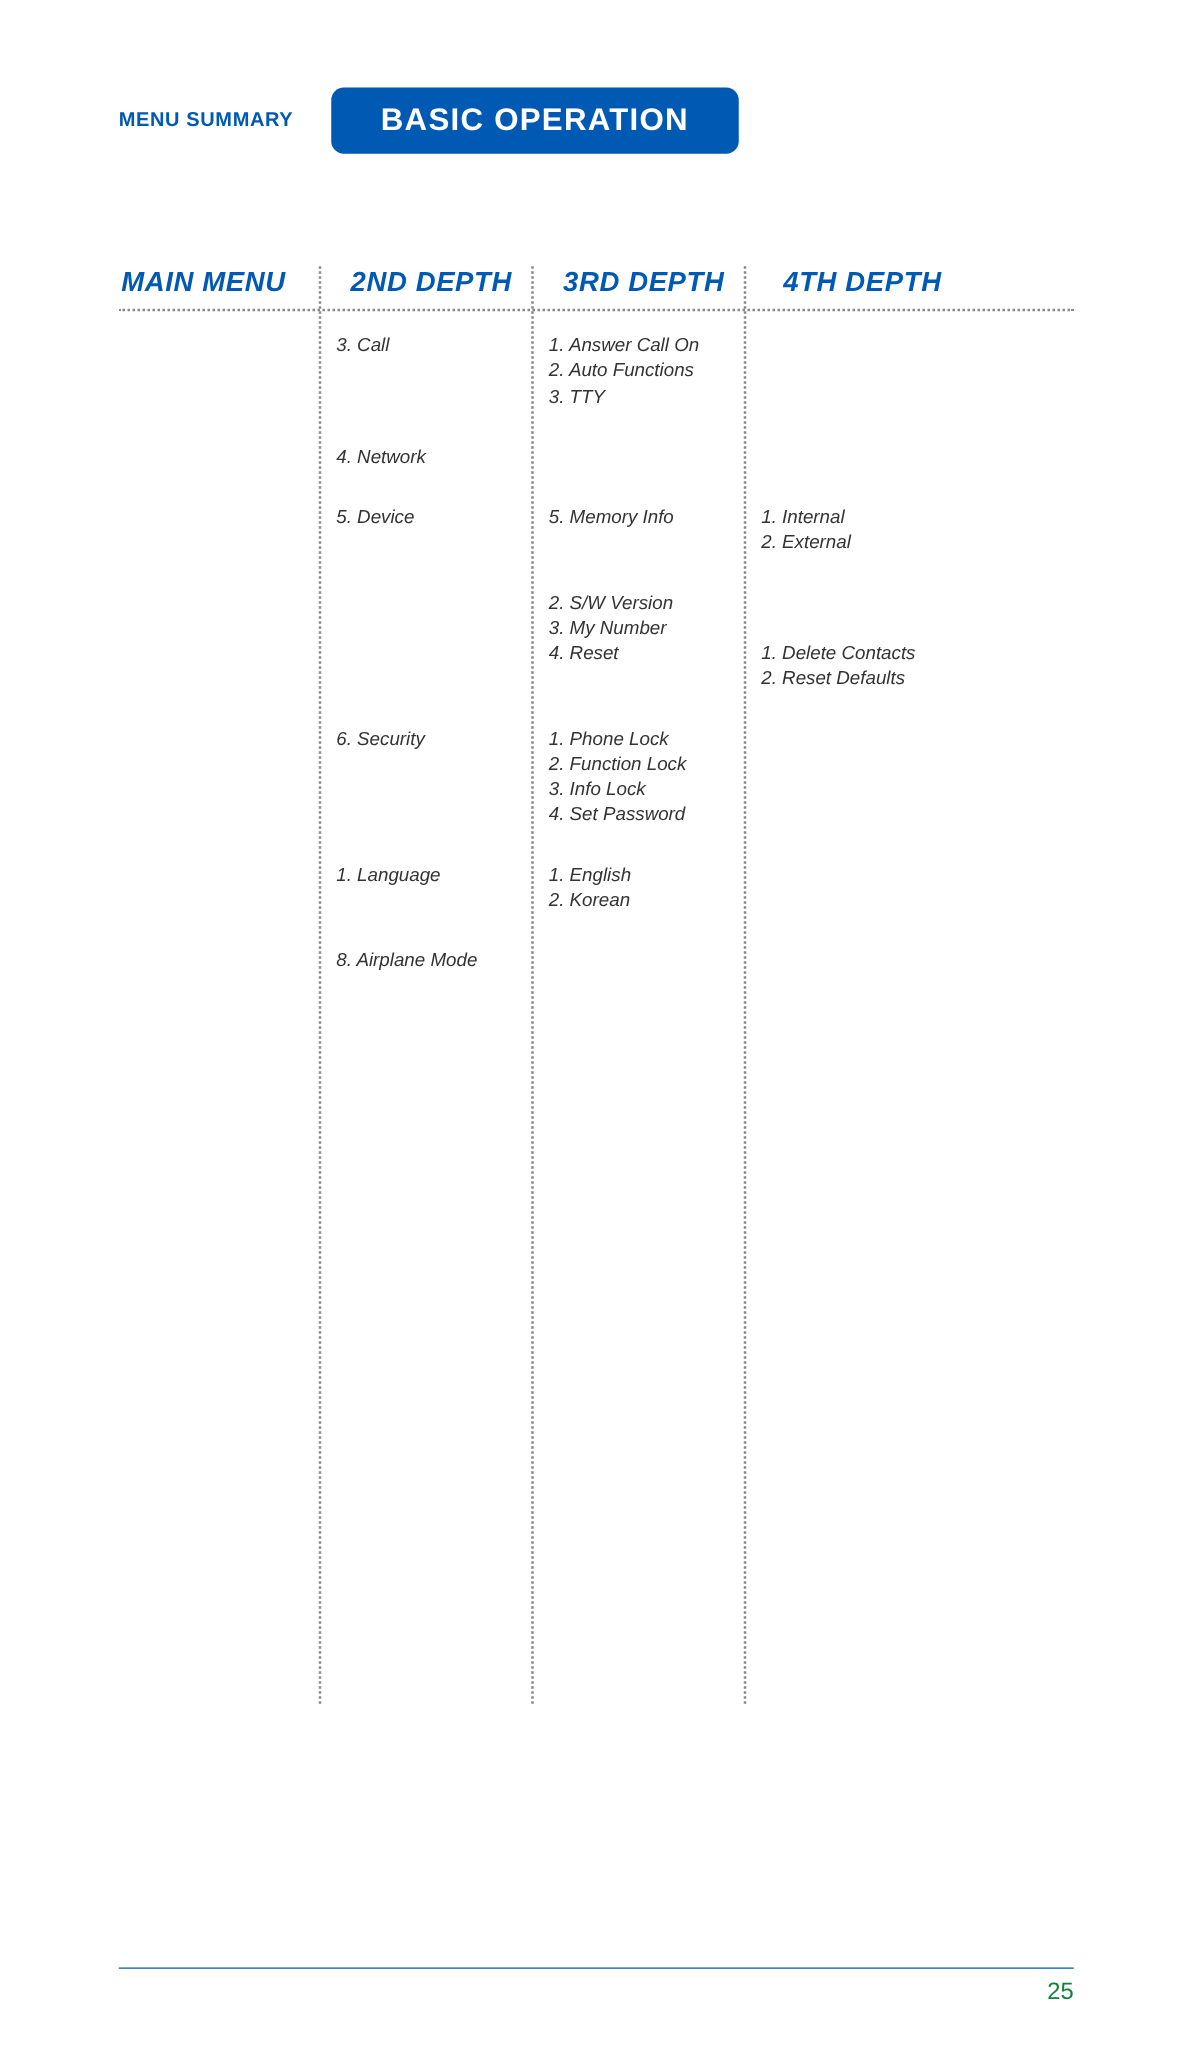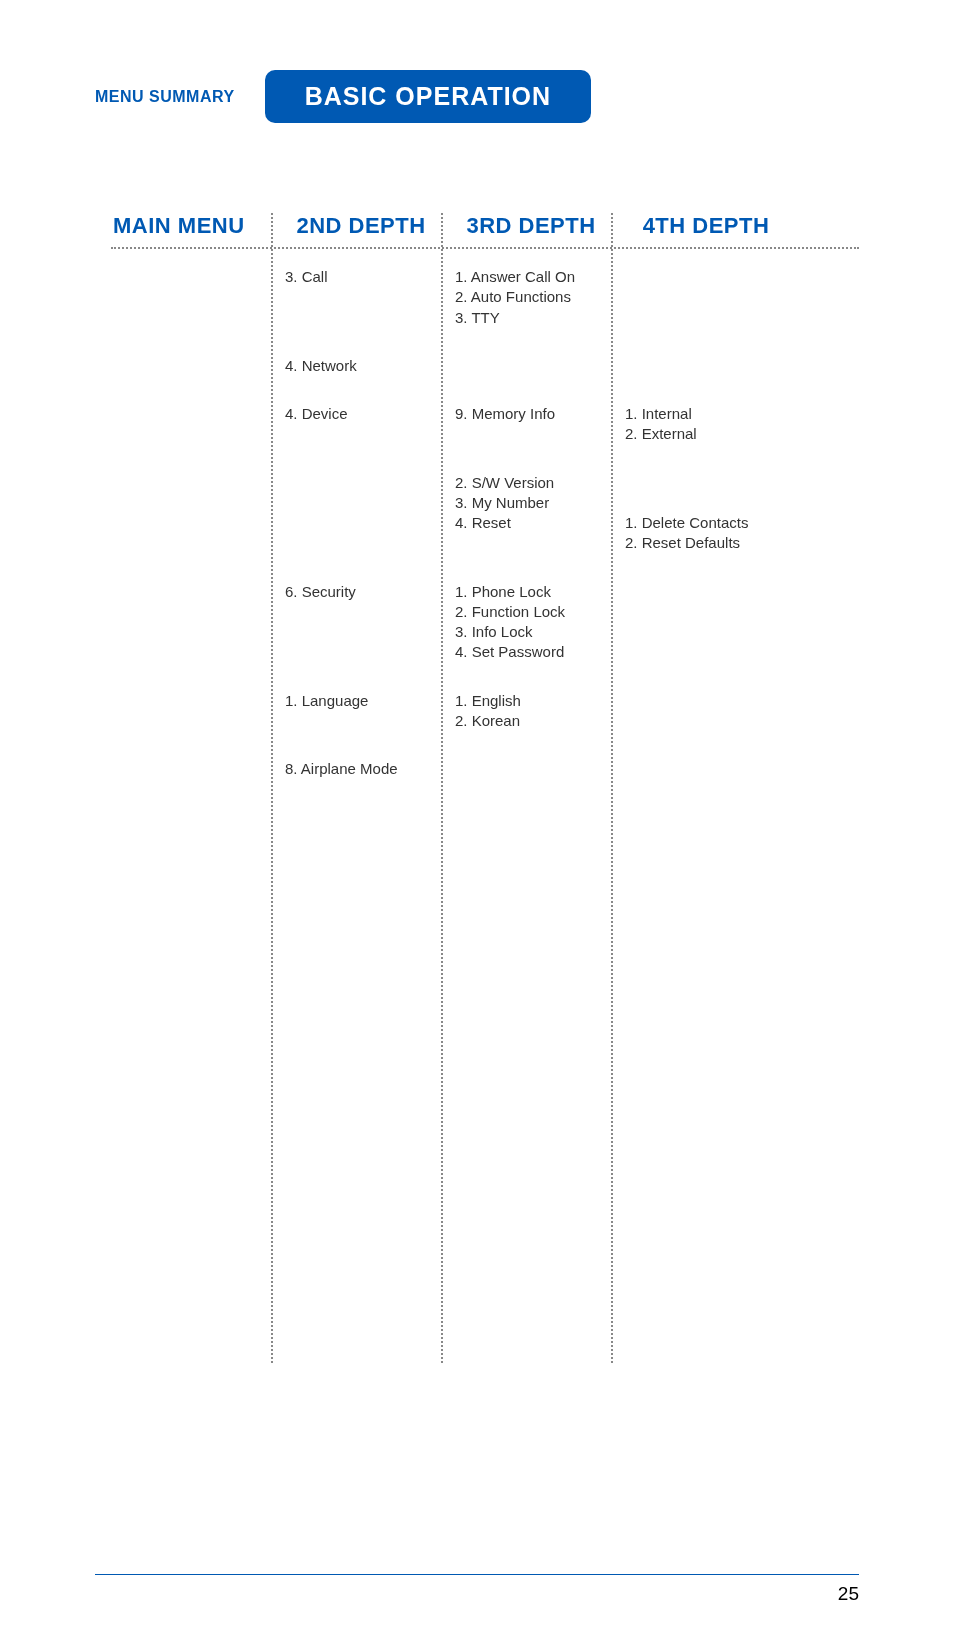--- a/index.html
+++ b/index.html
@@ -36,21 +36,22 @@
       color: #ffffff;
       font-weight: bold;
       font-size: 25px;
       letter-spacing: 1px;
       padding: 12px 40px;
       border-radius: 10px;
       display: inline-block;
     }
     .table-container {
       position: relative;
-      margin-left: 16px;
+      margin-left: 0;
+      font-style: italic;
     }
     .column-headers {
       display: flex;
       border-bottom: 2px dotted #888;
       padding-bottom: 8px;
       margin-bottom: 18px;
     }
     .col-header {
       color: #0059b3;
       font-weight: bold;
@@ -91,21 +92,21 @@
       position: absolute;
       bottom: 42px;
       left: 95px;
       right: 95px;
       border-top: 1.5px solid #0059b3;
       text-align: right;
       padding-top: 8px;
     }
     .page-number {
       font-size: 19px;
-      color: #000000;
+      color: #15803d;
       margin-left: 15px;
     }
     .col-header.col1 { text-align: left; padding-left: 2px;}
   </style>
 </head>
 <body>
 
 <div class="page">
   <div class="header-row">
     <div class="menu-summary">MENU SUMMARY</div>
@@ -131,22 +132,22 @@
         <div class="cell cell3">1. Answer Call On<br>2. Auto Functions<br>3. TTY</div>
         <div class="cell cell4"></div>
       </div>
       <div class="row">
         <div class="cell cell1"></div>
         <div class="cell cell2">4. Network</div>
         <div class="cell cell4"></div>
       </div>
       <div class="row">
         <div class="cell cell1"></div>
-        <div class="cell cell2">4. Device</div>
-        <div class="cell cell3">9. Memory Info</div>
+        <div class="cell cell2">5. Device</div>
+        <div class="cell cell3">5. Memory Info</div>
         <div class="cell cell4">1. Internal<br>2. External</div>
       </div>
       <div class="row">
         <div class="cell cell1"></div>
         <div class="cell cell2"></div>
         <div class="cell cell3">2. S/W Version<br>3. My Number<br>4. Reset</div>
         <div class="cell cell4"><br><br>1. Delete Contacts<br>2. Reset Defaults</div>
       </div>
       <div class="row">
         <div class="cell cell1"></div>

